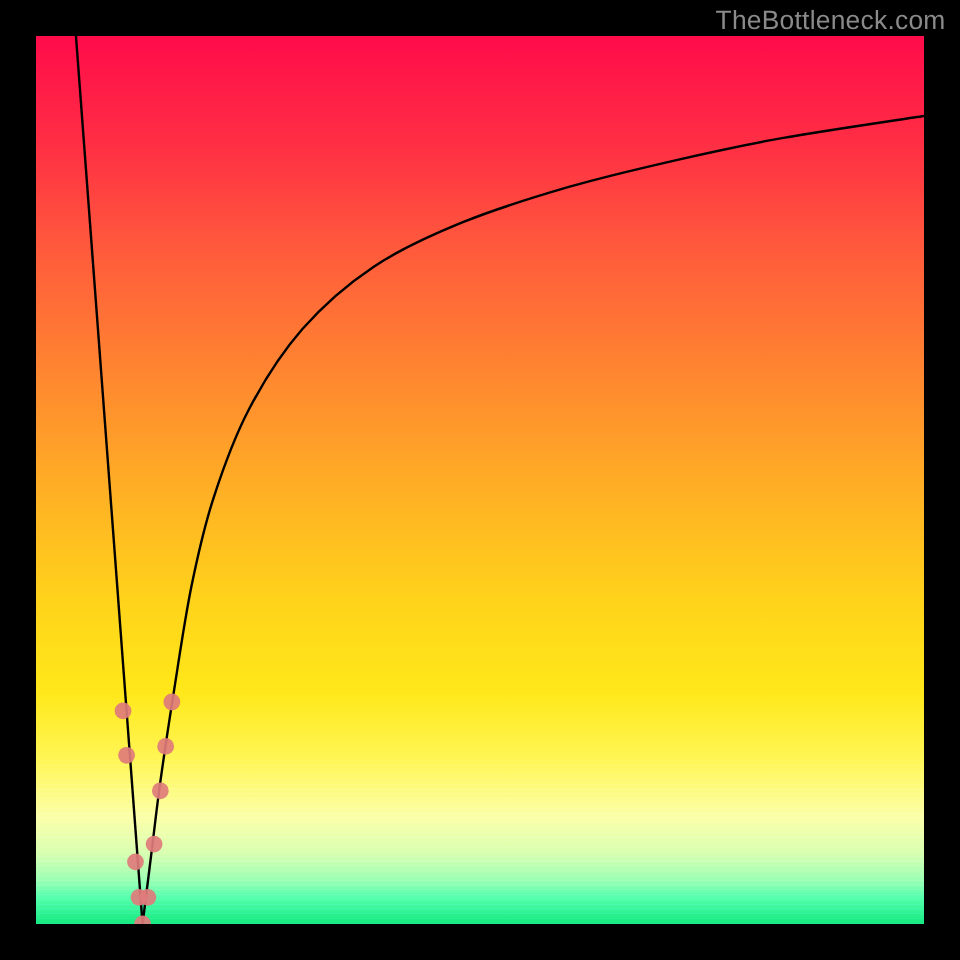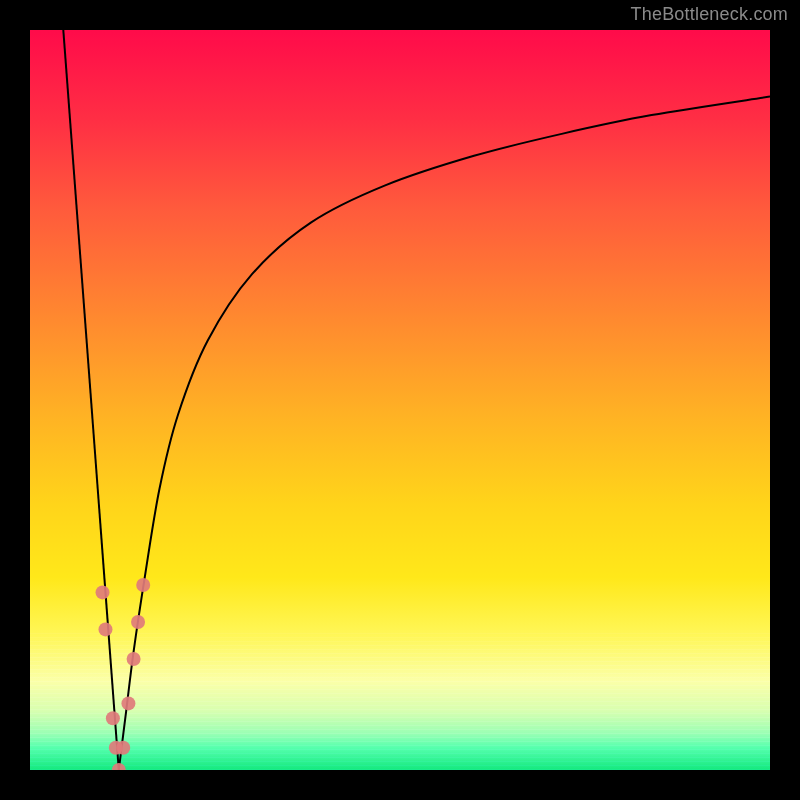--- a/index.html
+++ b/index.html
@@ -76,21 +76,21 @@
   .markers circle {
     fill: #e07b7b;
     stroke: none;
     opacity: 0.92;
   }
   .watermark {
     position: absolute;
     top: 4px;
     right: 12px;
     color: #8a8a8a;
-    font-size: 18px;
+    font-size: 22px;
     letter-spacing: 0.2px;
     user-select: none;
     font-weight: 500;
   }
 </style>
 </head>
 <body>
 
 <div class="frame">
 

